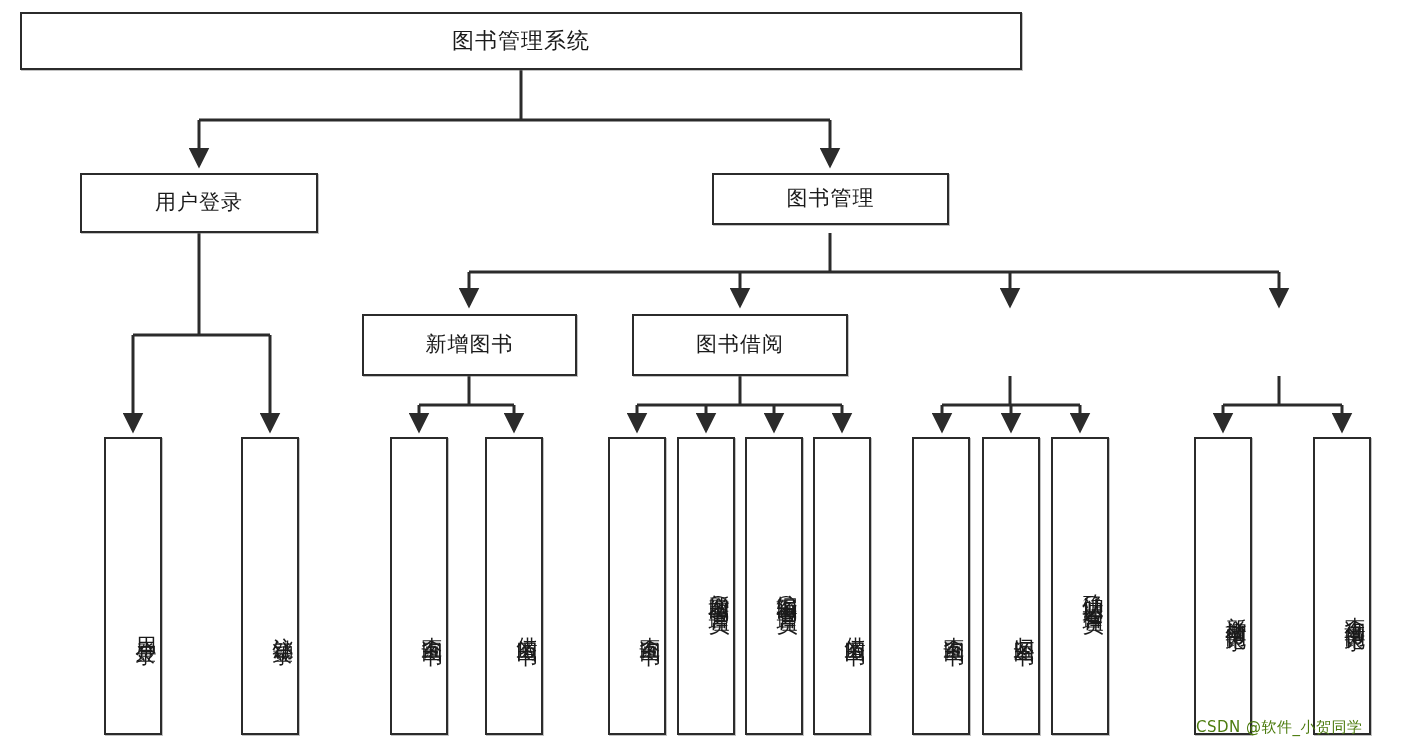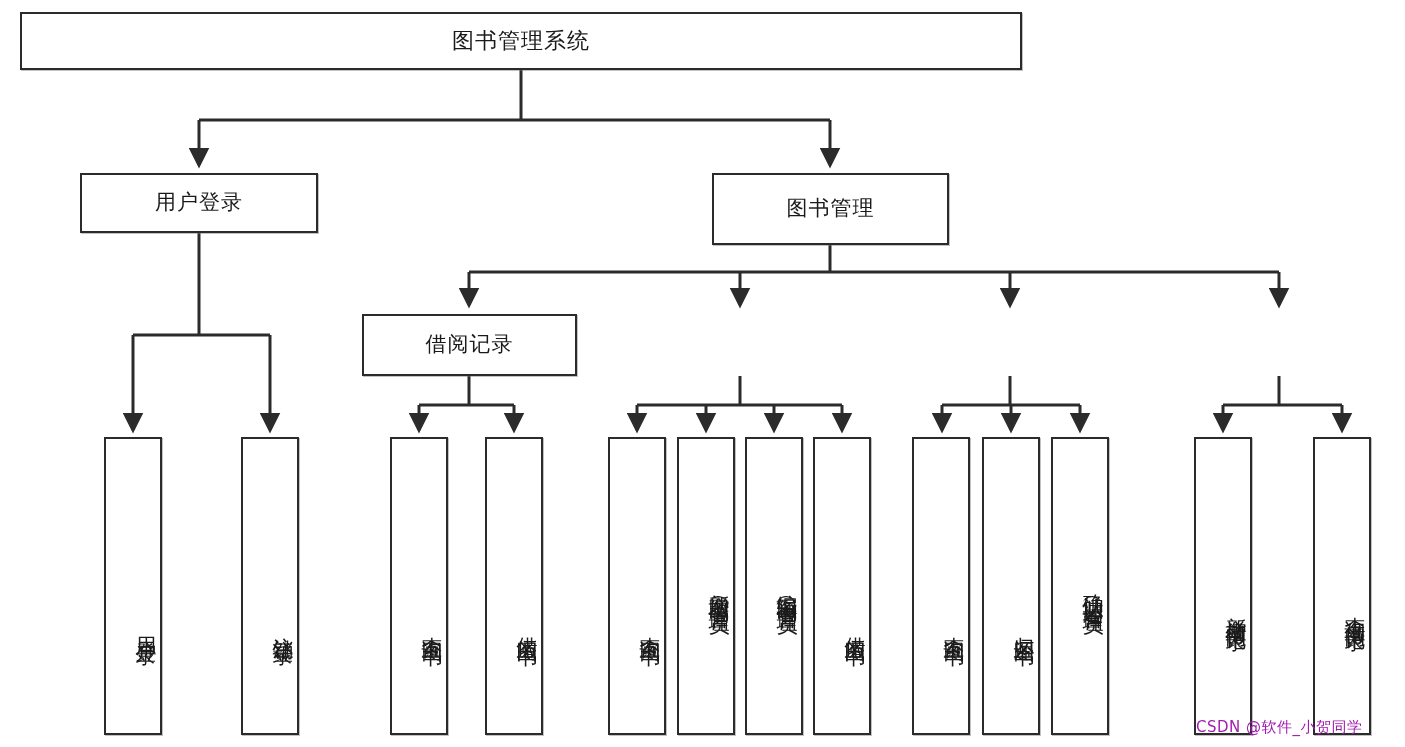--- a/index.html
+++ b/index.html
@@ -55,21 +55,21 @@
     padding-top: 14px;
     white-space: nowrap;
     overflow: hidden;
   }
   .node.vert.topalign {
     padding-top: 8px;
   }
   .watermark {
     position: absolute;
     font-size: 15px;
-    color: #a21caf;
+    color: #4d7c0f;
     letter-spacing: 0.5px;
     white-space: nowrap;
     user-select: none;
   }
 </style>
 </head>
 <body>
 
 <div id="canvas">
 
@@ -124,24 +124,25 @@
       <path d="M 1223 405 L 1342 405"></path>
       <path d="M 1223 405 L 1223 430" marker-end="url(#arrow)"></path>
       <path d="M 1342 405 L 1342 430" marker-end="url(#arrow)"></path>
     </g>
   </svg>
 
   <div class="node horiz root" style="left:20px; top:12px; width:1002px; height:58px;">图书管理系统</div>
 
   <div class="node horiz" style="left:80px; top:173px; width:238px; height:60px;">用户登录</div>
 
-  <div class="node horiz" style="left:712px; top:173px; width:237px; height:72px;">图书管理</div>
+  <div class="node horiz" style="left:712px; top:173px; width:237px; height:52px;">图书管理</div>
 
-  <div class="node horiz" style="left:362px; top:314px; width:215px; height:62px;">借阅记录</div>
+  <div class="node horiz" style="left:362px; top:314px; width:215px; height:62px;">新增图书</div>
 
+  <div class="node horiz" style="left:632px; top:314px; width:216px; height:62px;">图书借阅</div>
 
 
 
   <div class="node vert" style="left:104px; top:437px; width:58px; height:298px; padding-top:80px;">用户登录</div>
 
   <div class="node vert" style="left:241px; top:437px; width:58px; height:298px; padding-top:80px;">注销登录</div>
 
   <div class="node vert" style="left:390px; top:437px; width:58px; height:298px; padding-top:80px;">查询图书</div>
 
   <div class="node vert" style="left:485px; top:437px; width:58px; height:298px; padding-top:80px;">借阅图书</div>

